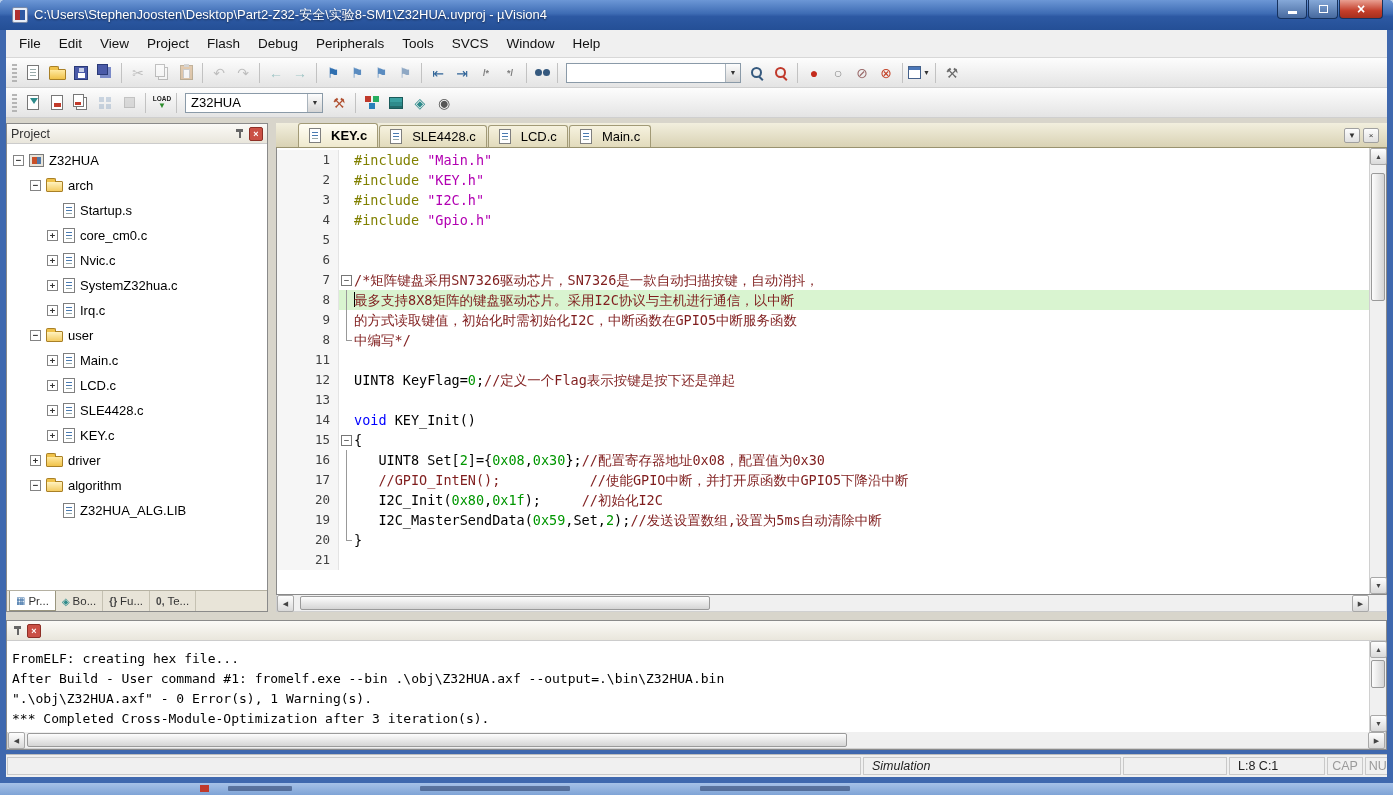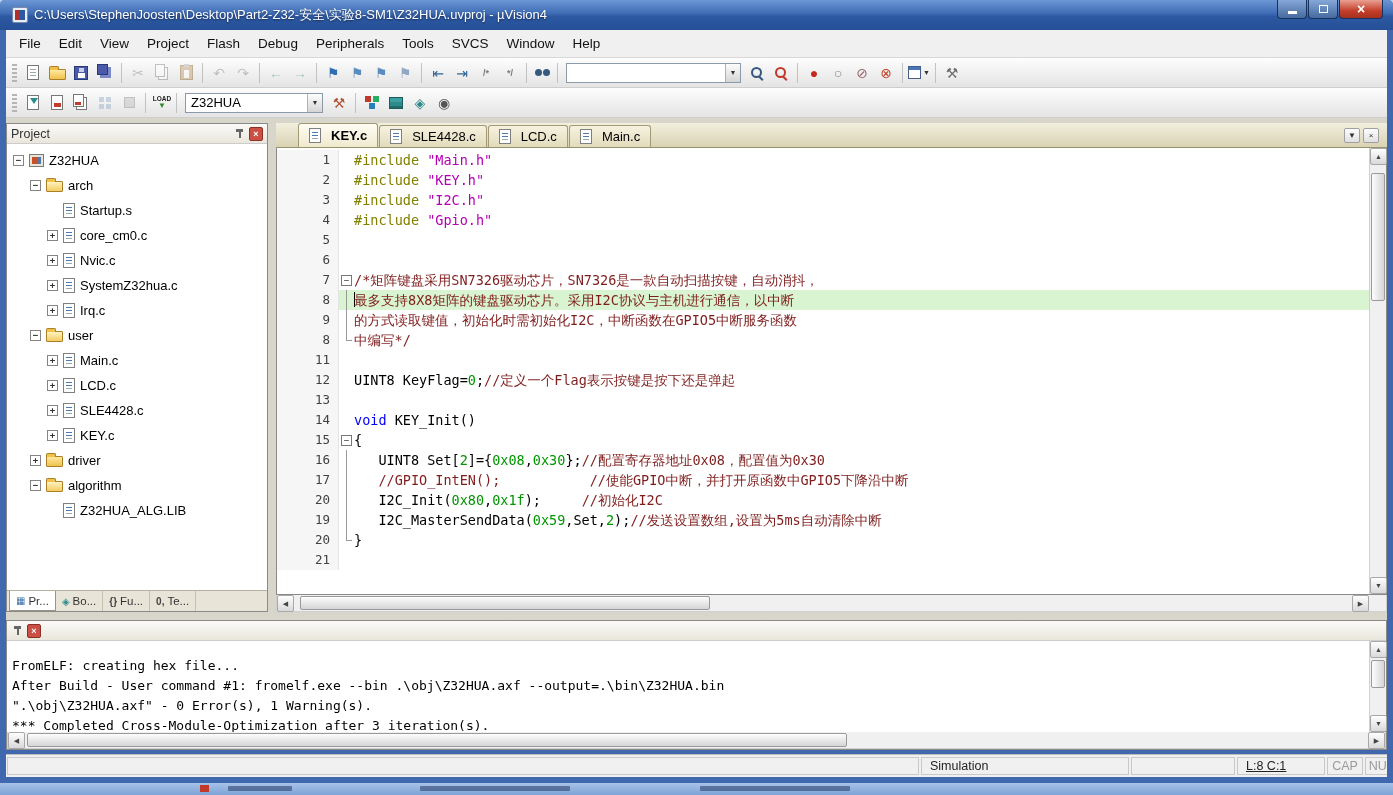--- a/index.html
+++ b/index.html
@@ -137,29 +137,29 @@
   .strack { flex:1; position:relative; }
   .sthumb { position:absolute; left:1px; right:1px; background:linear-gradient(90deg,#fdfdfd,#d5d5d5); border:1px solid #9a9a9a; border-radius:2px; }
   .hsbrow { height:17px; flex:none; display:flex; background:#f0f0f0; border:1px solid #d0d0d0; border-top:none; }
   .htrack { flex:1; position:relative; }
   .hthumb { position:absolute; top:1px; bottom:1px; background:linear-gradient(#fdfdfd,#d5d5d5); border:1px solid #9a9a9a; border-radius:2px; }
   .corner { width:17px; flex:none; background:#f0f0f0; }
 
   
   .buildpane { height:130px; flex:none; background:#fff; border:1px solid #8a8a8a; display:flex; flex-direction:column; }
   .bobody { flex:1; display:flex; min-height:0; }
-  .bolines { flex:1; padding:15px 5px; font-family:"DejaVu Sans Mono","Liberation Mono",monospace; font-size:13px; line-height:20px; white-space:pre; overflow:hidden; color:#000; }
+  .bolines { flex:1; padding:8px 5px; font-family:"DejaVu Sans Mono","Liberation Mono",monospace; font-size:13px; line-height:20px; white-space:pre; overflow:hidden; color:#000; }
 
   
   .statusbar { height:23px; flex:none; display:flex; align-items:stretch; background:#f0f0f0; border-top:1px solid #bdbdbd; margin-top:4px; overflow:hidden; }
   .scell { display:flex; align-items:center; padding:0 8px; font-size:12.5px; color:#222; border:1px solid #c9c9c9; margin:2px 1px; background:#f0f0f0; white-space:nowrap; }
   .scell.grow { flex:1; }
-  .scell.sim { width:208px; }
+  .scell.sim { width:258px;font-style:italic; }
   .scell.mid { width:104px; }
-  .scell.pos { width:88px;text-decoration:underline; }
+  .scell.pos { width:96px; }
   .scell.cap, .scell.num { width:36px; color:#9a9a9a; justify-content:center; }
   .scell.num { margin-right:-14px; }
 
   
   .bottom-strip { height:12px; position:relative; background:linear-gradient(#a6c1e8,#7fa3d6); overflow:hidden; }
   .fragicon { position:absolute; left:200px; top:2px; width:9px; height:7px; background:#c0392b; }
   .frag { position:absolute; top:3px; height:5px; background:rgba(25,45,90,.5); border-radius:1px; }
   .f1 { left:228px; width:64px; } .f2 { left:420px; width:150px; } .f3 { left:700px; width:150px; }
 </style>
 </head>

